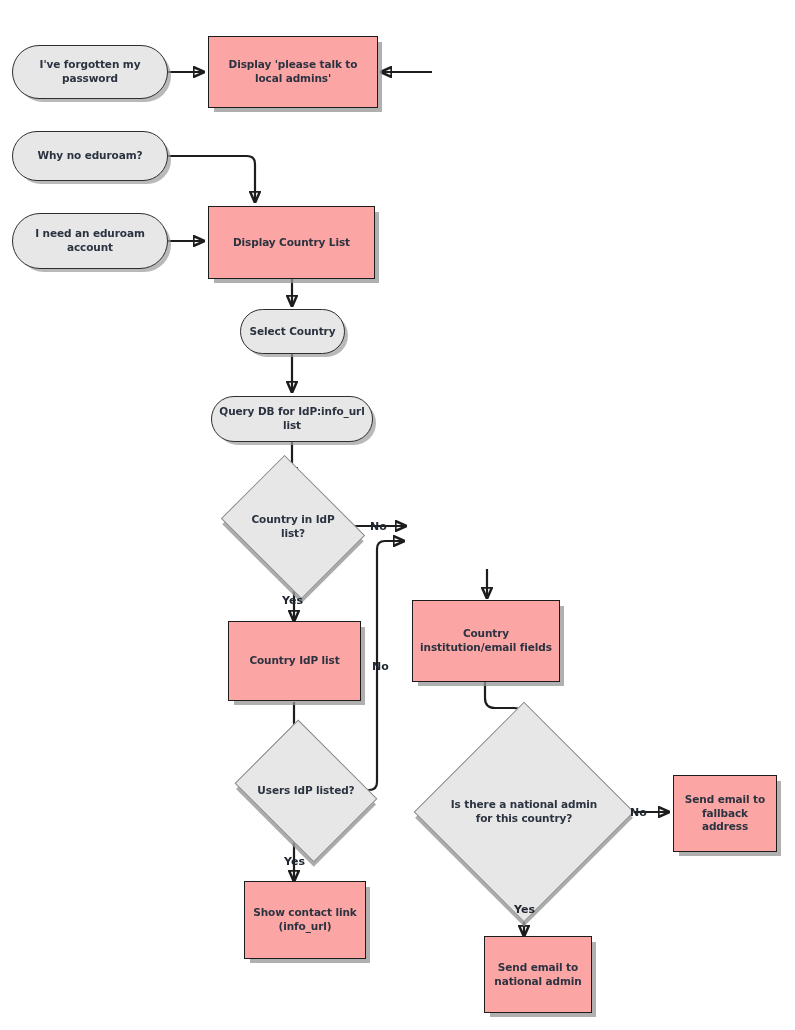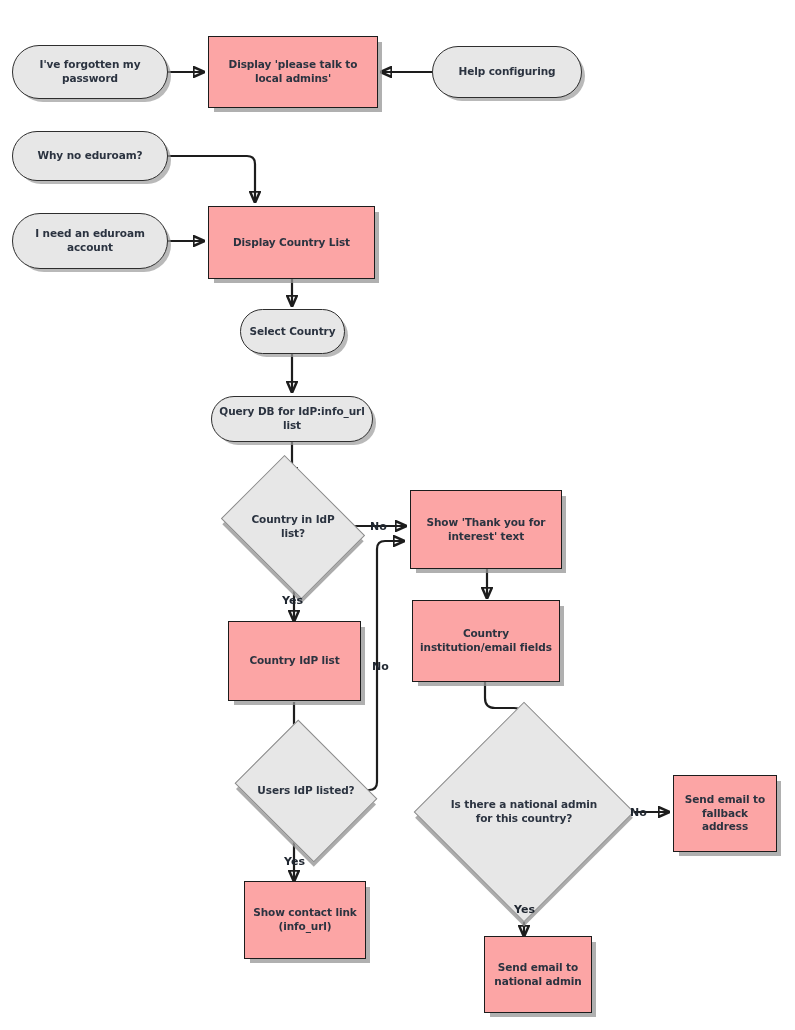--- a/index.html
+++ b/index.html
@@ -131,23 +131,20 @@
   </svg>
 
   <div class="node stadium" style="left:12px;  top:45px;  width:156px; height:54px;">
     <span class="lbl">I've forgotten my password</span>
   </div>
 
   <div class="node rect" style="left:208px; top:36px;  width:170px; height:72px;">
     <span class="lbl">Display 'please talk to local admins'</span>
   </div>
 
-  <div class="node stadium" style="left:432px; top:46px;  width:150px; height:52px;">
-    <span class="lbl">Help configuring</span>
-  </div>
 
   <div class="node stadium" style="left:12px;  top:131px; width:156px; height:50px;">
     <span class="lbl">Why no eduroam?</span>
   </div>
 
   <div class="node stadium" style="left:12px;  top:213px; width:156px; height:56px;">
     <span class="lbl">I need an eduroam account</span>
   </div>
 
   <div class="node rect" style="left:208px; top:206px; width:167px; height:73px;">
@@ -160,23 +157,20 @@
 
   <div class="node stadium" style="left:211px; top:396px; width:162px; height:46px;">
     <span class="lbl">Query DB for IdP:info_url list</span>
   </div>
 
   <div class="node diamond" style="left:236px; top:482px; width:114px; height:90px;">
     <span class="dmd-shape"></span>
     <span class="dmd-label">Country in IdP list?</span>
   </div>
 
-  <div class="node rect" style="left:410px; top:490px; width:152px; height:79px;">
-    <span class="lbl">Show 'Thank you for interest' text</span>
-  </div>
 
   <div class="node rect" style="left:228px; top:621px; width:133px; height:80px;">
     <span class="lbl">Country IdP list</span>
   </div>
 
   <div class="node rect" style="left:412px; top:600px; width:148px; height:82px;">
     <span class="lbl">Country institution/email fields</span>
   </div>
 
   <div class="node diamond" style="left:238px; top:746px; width:112px; height:90px;margin-left:12px;">

